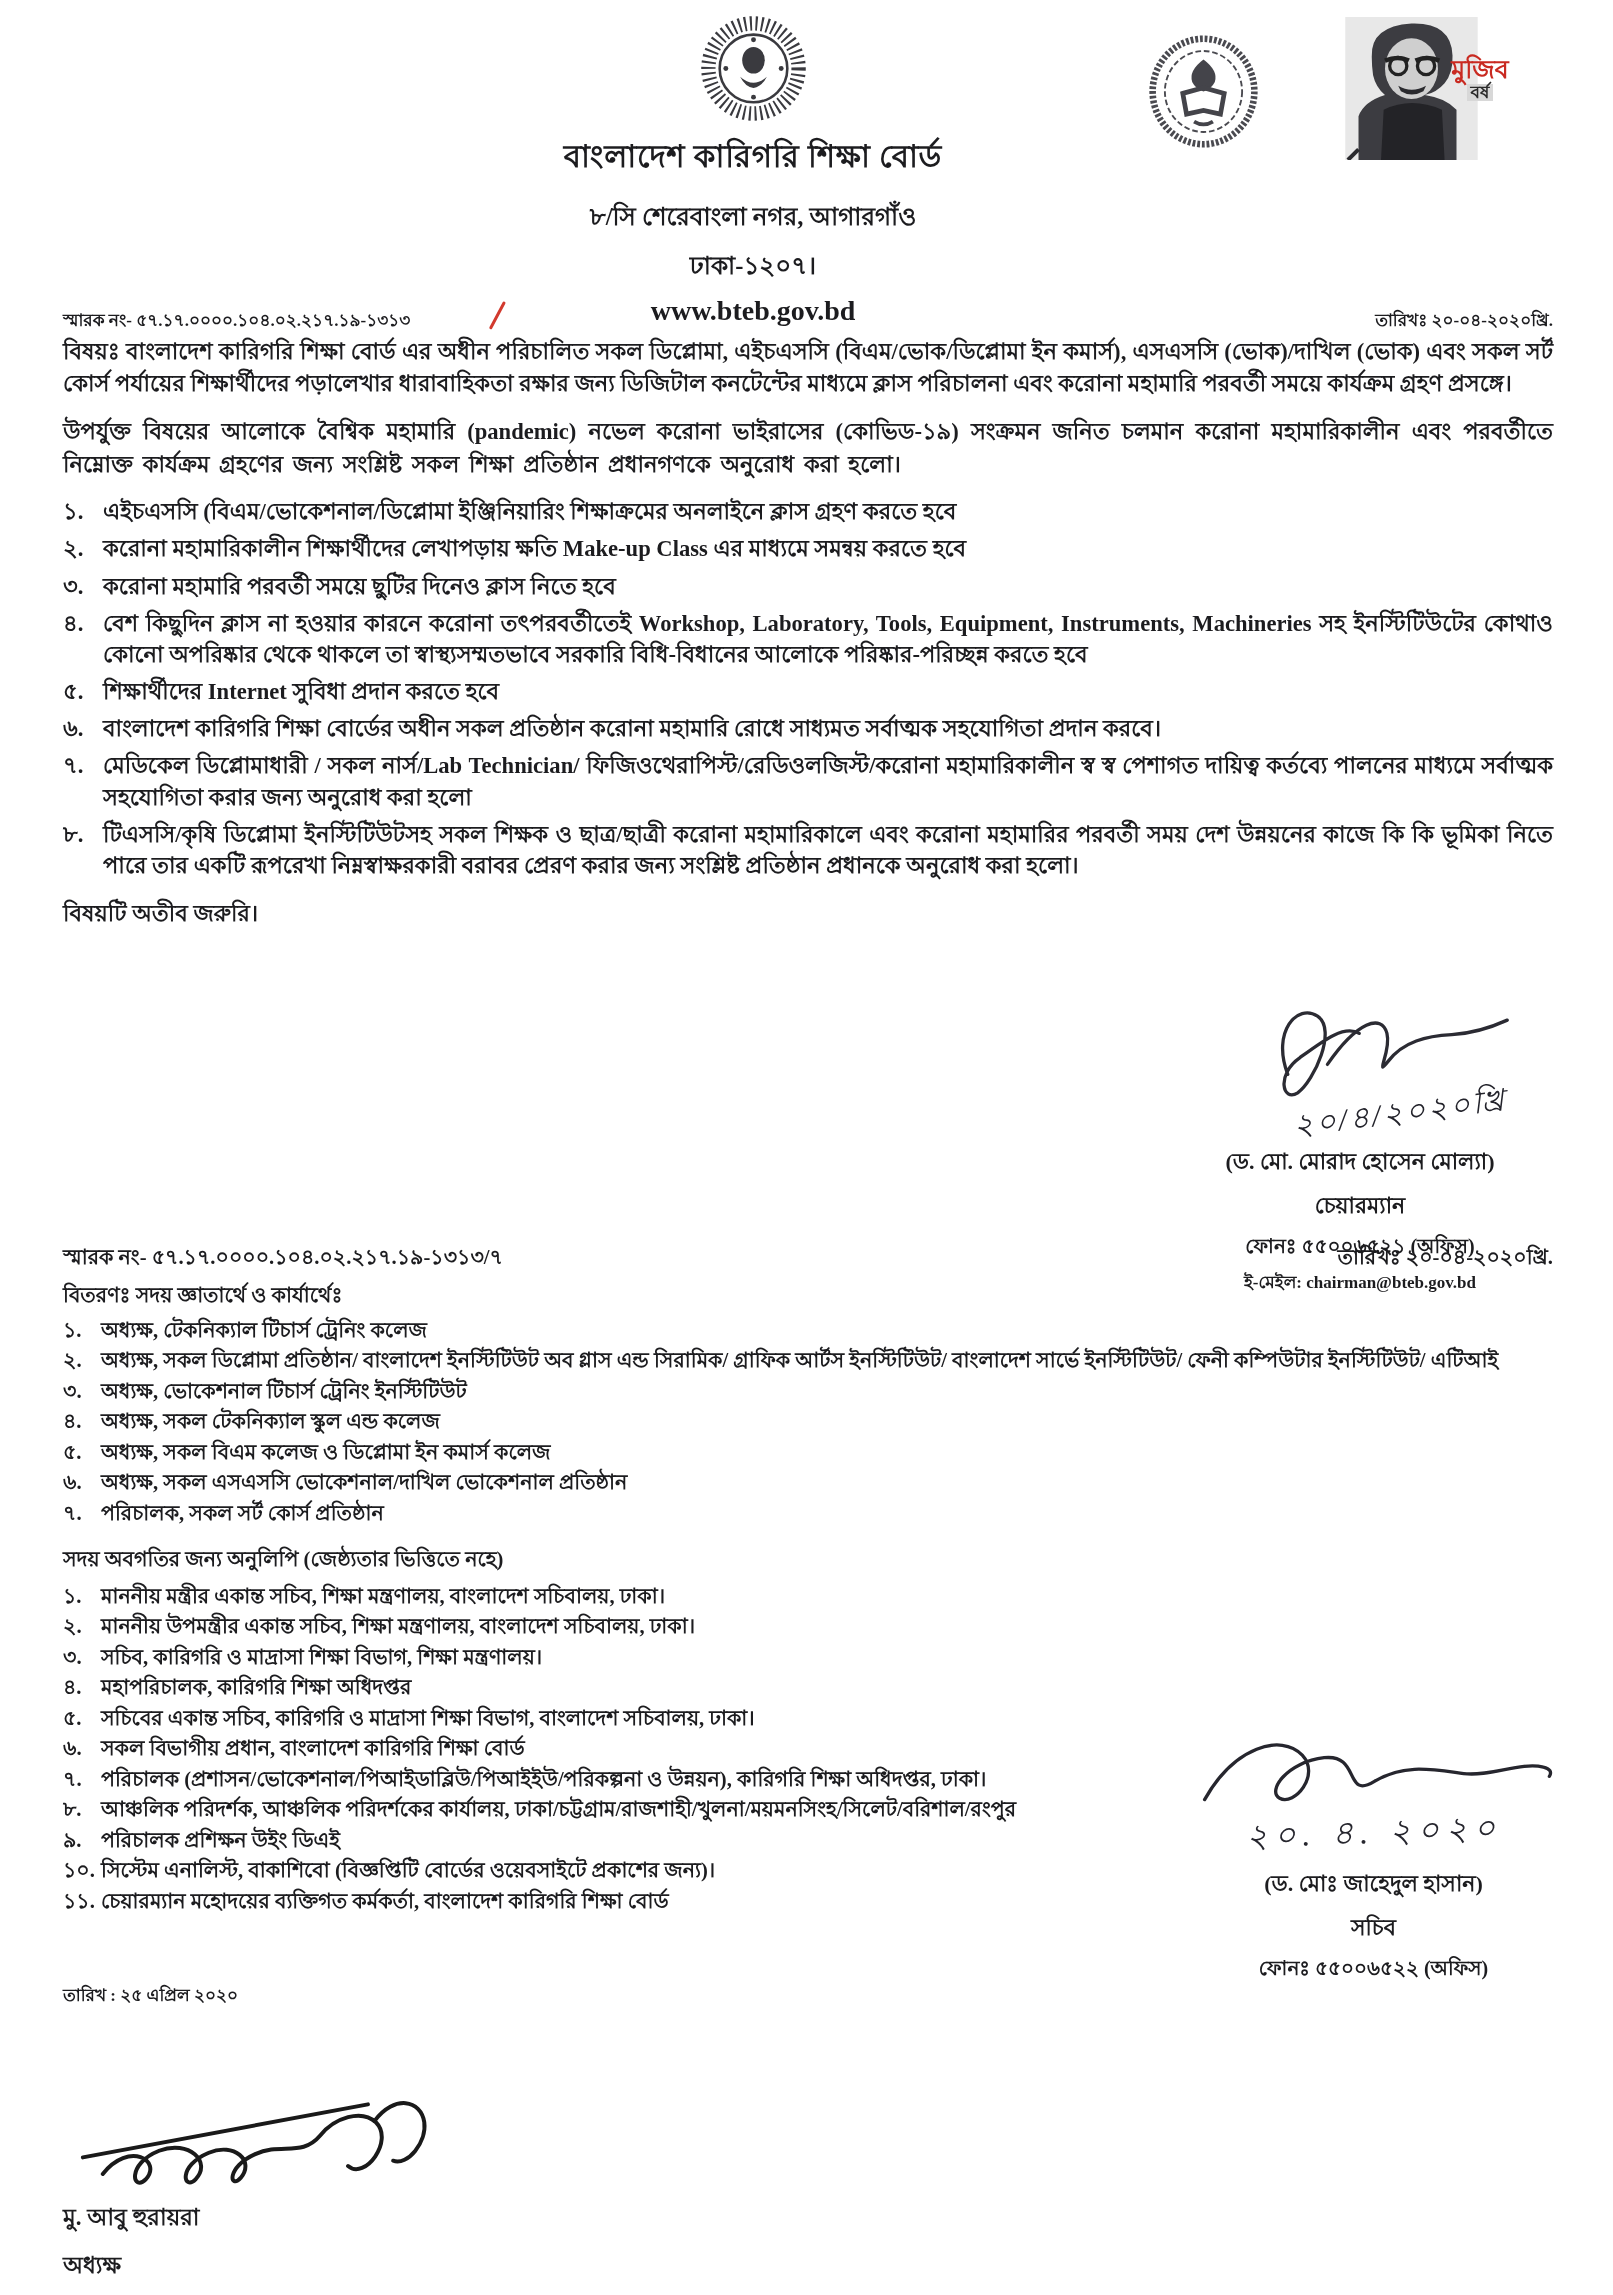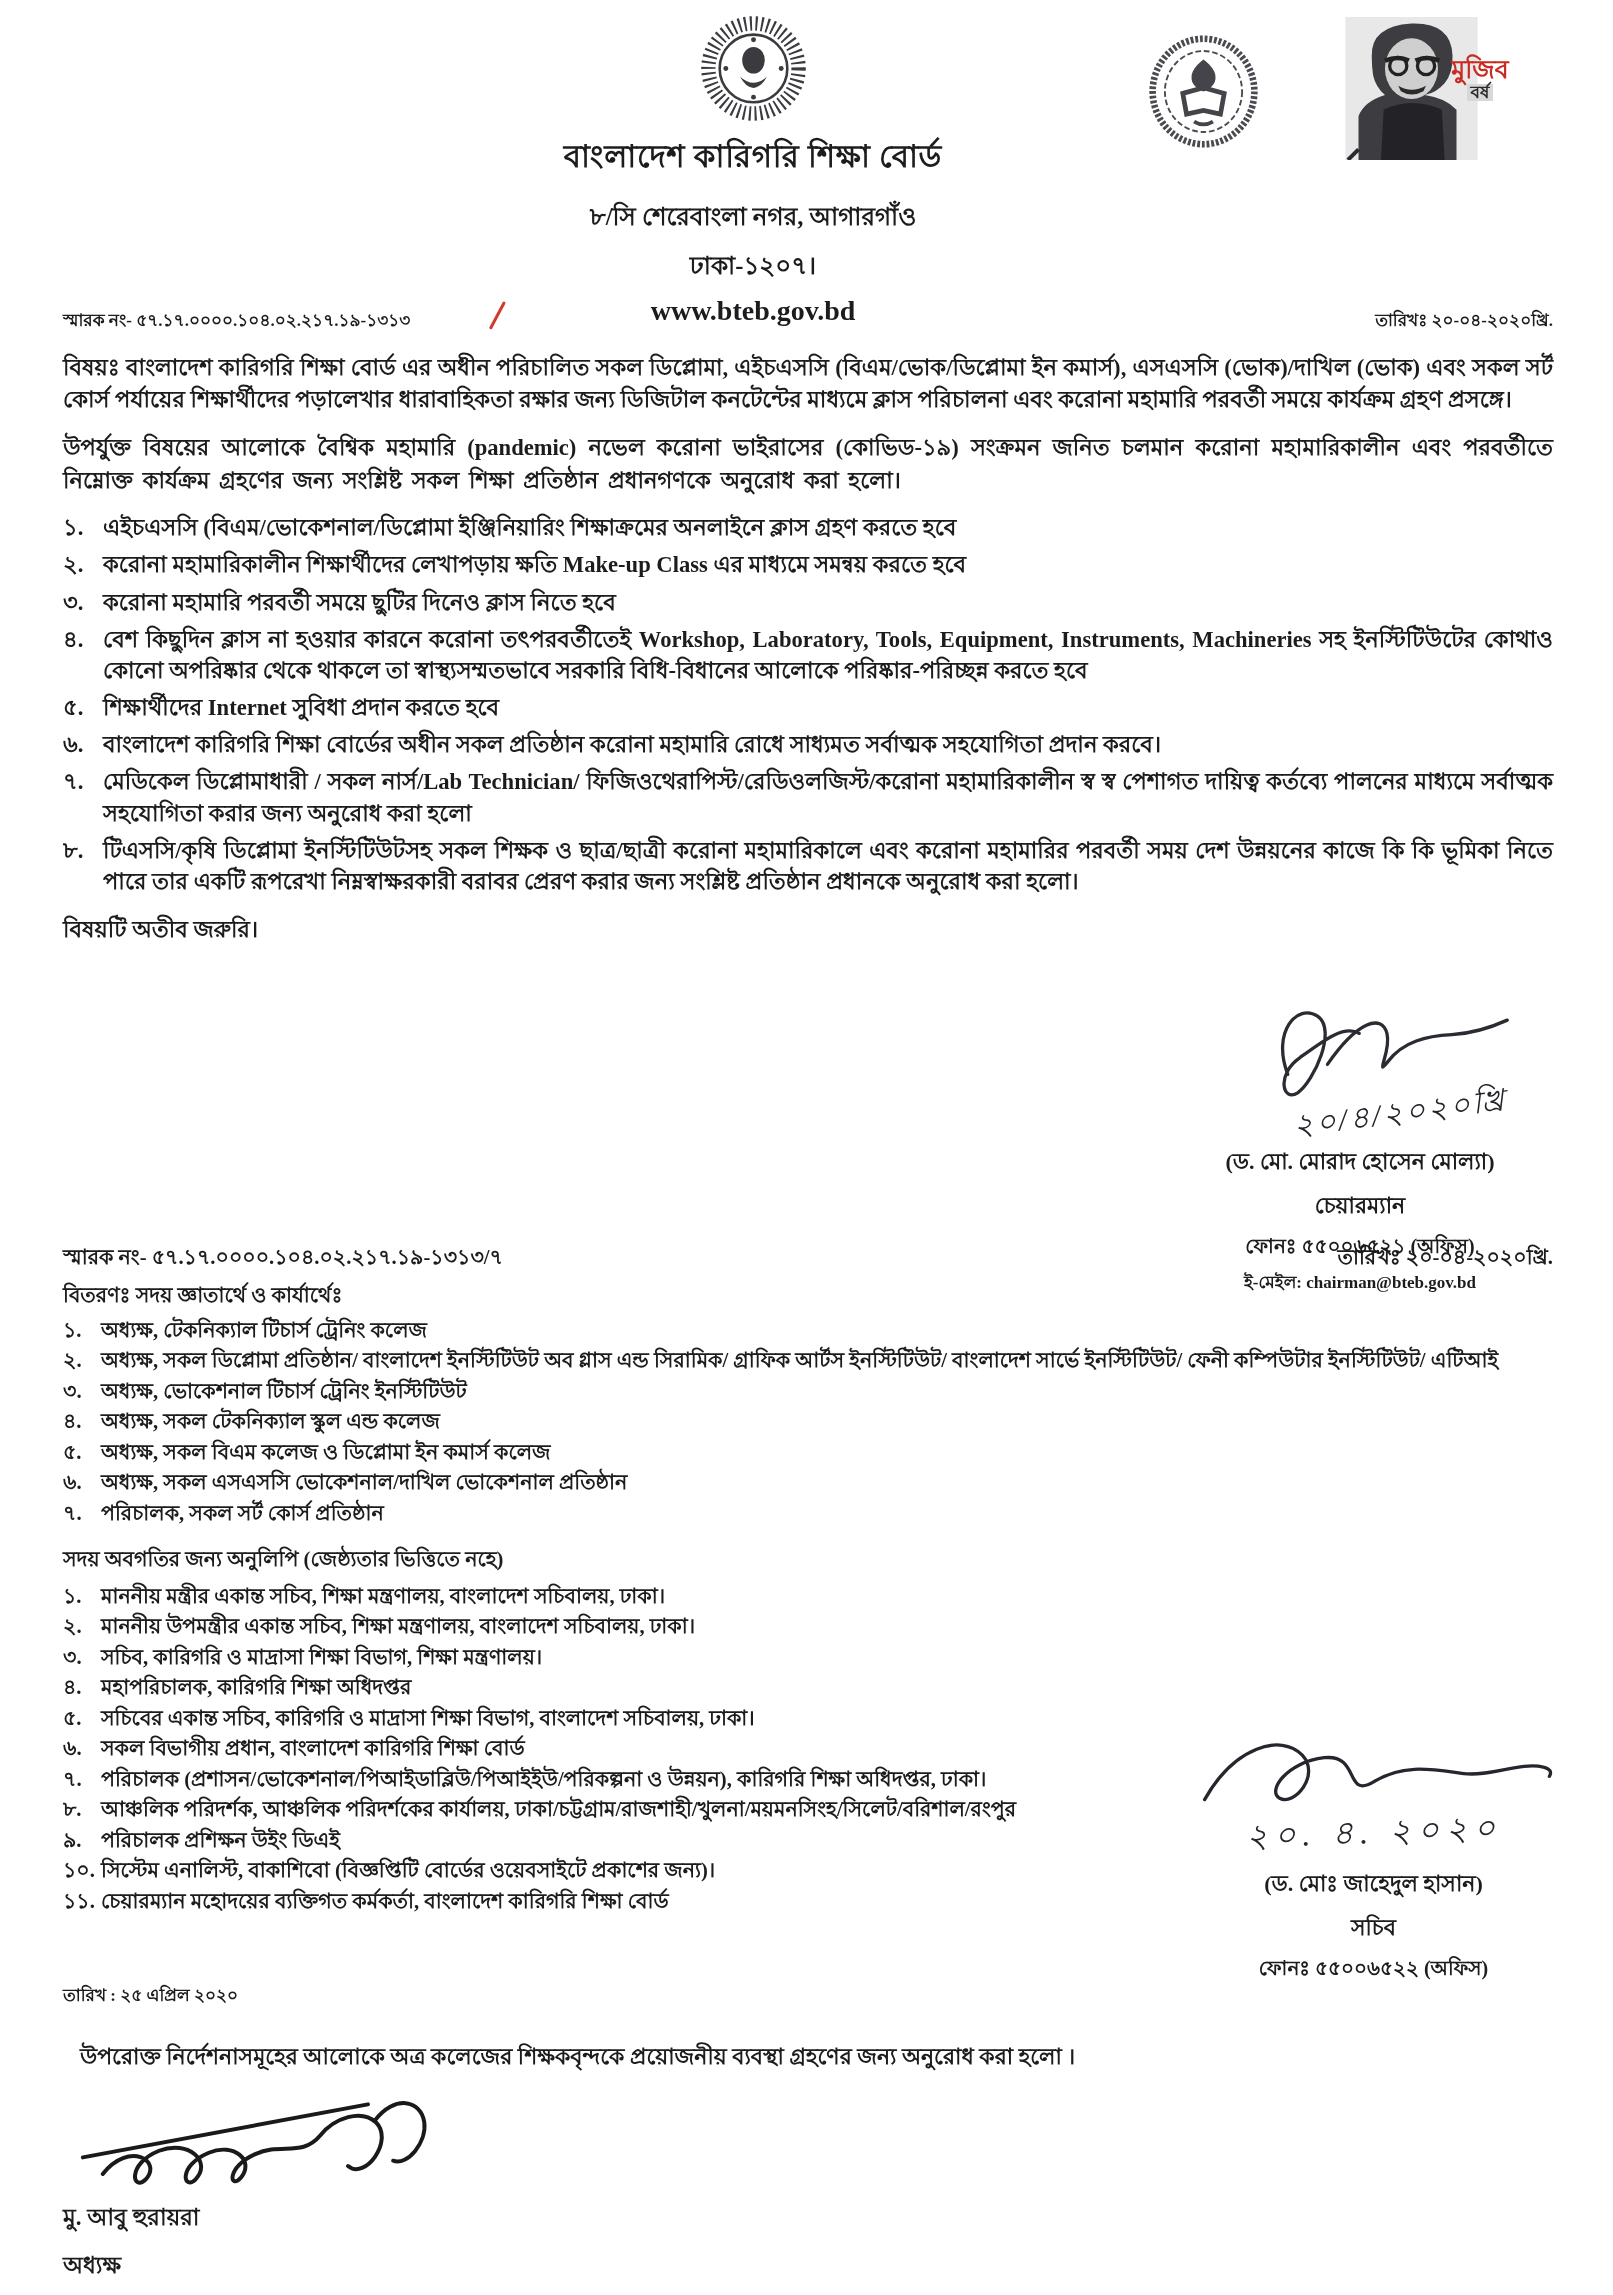--- a/index.html
+++ b/index.html
@@ -19,21 +19,21 @@
   .logo-circle{position:absolute;left:1147px;top:35px;width:113px;height:113px;}
   .logo-mujib{position:absolute;left:1345px;top:17px;width:174px;height:107px;}
   .mujib-text{position:absolute;right:0px;bottom:22.6px;width:78px;text-align:center;line-height:1.05;}
   .mujib-line1{color:#c92a21;font-size:25px;font-weight:700;}
   .mujib-line2{color:#2b2b2b;font-size:17px;font-weight:700;background:#d8d8d8;display:inline-block;padding:0 4px;}
   
   .memo-row{display:flex;justify-content:space-between;font-size:17px;font-weight:700;position:relative;}
   .sec{position:absolute;left:63px;width:1490px;}
   .red-mark{position:absolute;left:433px;top:-6.6px;width:3.3px;height:30.5px;background:#d23a2e;transform:rotate(28deg);border-radius:2px;}
   
-  .subject{margin-top:17px;font-size:22.6px;font-weight:700;text-align:justify;line-height:1.42;}
+  .subject{margin-top:1px;font-size:22.6px;font-weight:700;text-align:justify;line-height:1.42;}
   .intro{margin-top:16px;font-size:22.6px;font-weight:600;text-align:justify;line-height:1.45;word-spacing:4px;}
   .dir-list{margin-top:14.6px;}
   .dir{display:flex;margin-bottom:6px;font-size:22.6px;font-weight:600;line-height:1.38;}
   .dir .num{flex:none;width:40px;}
   .dir .txt{flex:1;text-align:justify;}
   .urgent{margin-top:14.6px;font-size:22.6px;font-weight:700;}
   
   .sig-block{text-align:center;}
   .sig-chairman{position:absolute;left:1141px;top:995px;width:438px;}
   .sig-svg{display:block;margin:0 auto;}
@@ -266,21 +266,20 @@
     <div class="sig-title">সচিব</div>
     <div class="sig-phone">ফোনঃ ৫৫০০৬৫২২ (অফিস)</div>
   </div>
 
   <div class="sec sec-memo3">
     <div class="memo-row" style="font-weight:600;">
       <span style="margin-right:206px;">তারিখ : ২৫ এপ্রিল ২০২০</span>
     </div>
   </div>
 
-  <div class="instruction">উপরোক্ত নির্দেশনাসমূহের আলোকে অত্র কলেজের শিক্ষকবৃন্দকে প্রয়োজনীয় ব্যবস্থা গ্রহণের জন্য অনুরোধ করা হলো ।</div>
 
   <div class="sig-principal">
     <svg width="411" height="113" viewBox="0 0 620 170">
       <path d="M30 115 L460 35" fill="none" stroke="#1a1a1a" stroke-width="6" stroke-linecap="round"></path>
       <path d="M60 140 C100 90 150 120 125 148 C105 168 95 125 145 105 C190 88 225 122 200 148 C182 166 172 128 220 108 C258 92 290 120 268 146 C252 164 245 130 290 110 C330 92 360 115 388 82 C410 55 450 42 472 62 C500 90 455 150 430 128" fill="none" stroke="#1a1a1a" stroke-width="6" stroke-linecap="round"></path>
       <path d="M470 60 C500 20 540 28 545 62 C549 92 520 128 498 120" fill="none" stroke="#1a1a1a" stroke-width="6" stroke-linecap="round"></path>
     </svg>
     <div class="p-name">মু. আবু হুরায়রা</div>
     <div class="p-title">অধ্যক্ষ</div>
     

